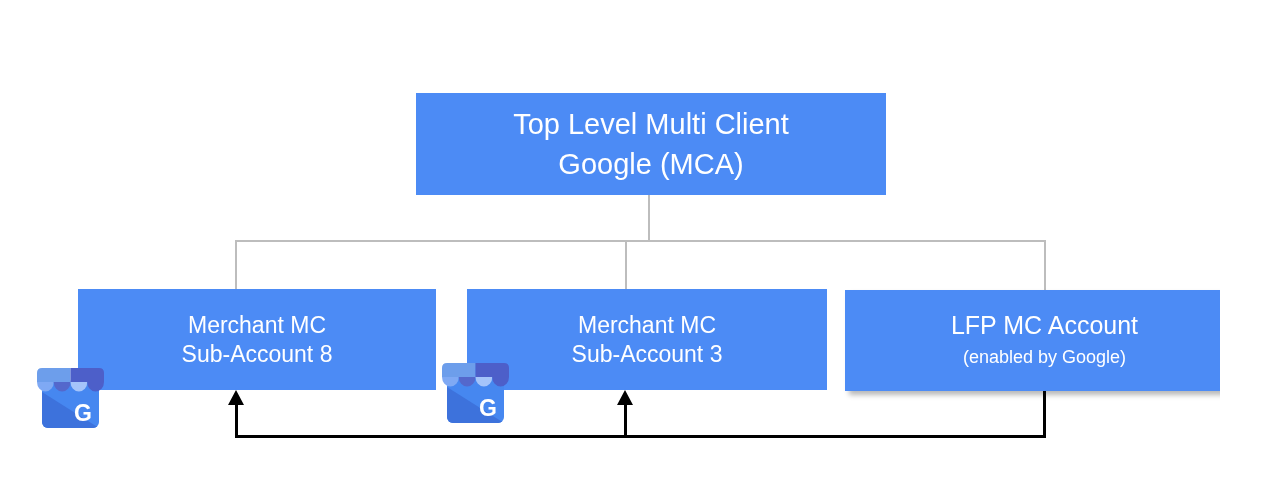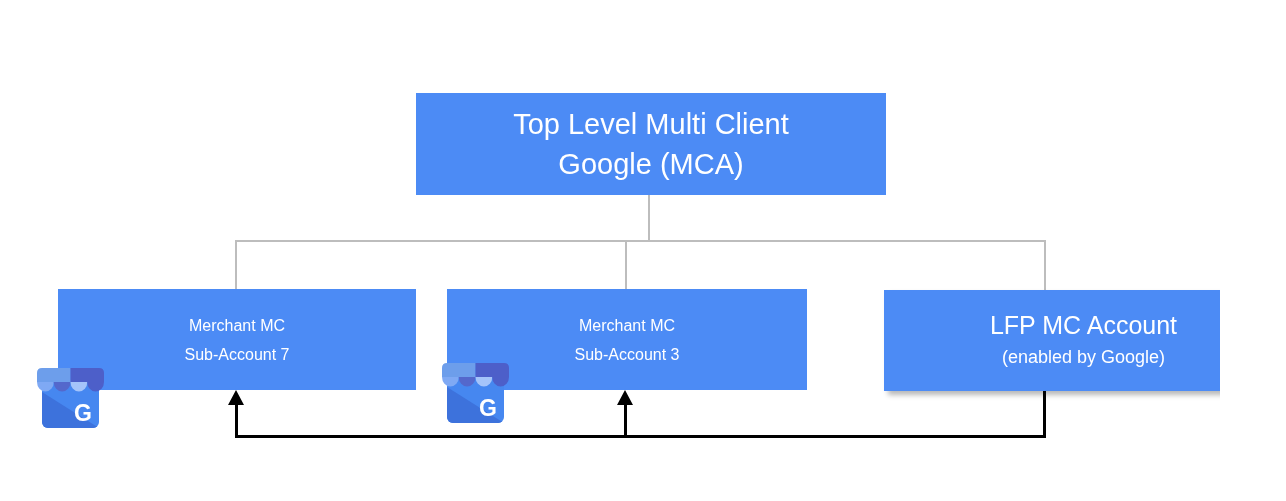--- a/index.html
+++ b/index.html
@@ -11,22 +11,22 @@
   }
   .node {
     position:absolute;
     background:var(--node-fill, #4C8BF5);
     color:var(--node-text, #ffffff);
     display:flex; flex-direction:column;
     align-items:center; justify-content:center;
     text-align:center;
   }
   .node.top { font-size:29px; line-height:40px; }
-  .node.sub { font-size:16px; line-height:29px; }
-  .node.lfp { line-height:32px;margin-left:39px; }
+  .node.sub { font-size:23px; line-height:29px;margin-left:20px; }
+  .node.lfp { line-height:32px; }
   .node.lfp .l1 { font-size:25px; }
   .node.lfp .l2 { font-size:18px; }
   .node.shadowed { box-shadow:4px 4px 5px rgba(0,0,0,0.28); }
   .gline { position:absolute; background:var(--tree-line, #BDBDBD); }
   .gline.v { width:2px; }
   .gline.h { height:2px; }
   .bline { position:absolute; background:var(--arrow-line, #000000); }
   .bline.v { width:3px; }
   .bline.h { height:3px; }
   .arrowhead {
@@ -55,21 +55,21 @@
   <div class="arrowhead" style="left:228px;top:390px"></div>
   <div class="arrowhead" style="left:617px;top:390px"></div>
 
   <div class="node top" style="left:416px;top:93px;width:470px;height:102px">
     <span>Top Level Multi Client</span>
     <span>Google (MCA)</span>
   </div>
 
   <div class="node sub" style="left:58px;top:289px;width:358px;height:101px">
     <span>Merchant MC</span>
-    <span>Sub-Account 7</span>
+    <span>Sub-Account 8</span>
   </div>
 
   <div class="node sub" style="left:447px;top:289px;width:360px;height:101px">
     <span>Merchant MC</span>
     <span>Sub-Account 3</span>
   </div>
 
   <div class="node lfp shadowed" style="left:845px;top:290px;width:399px;height:101px">
     <span class="l1">LFP MC Account</span>
     <span class="l2">(enabled by Google)</span>

